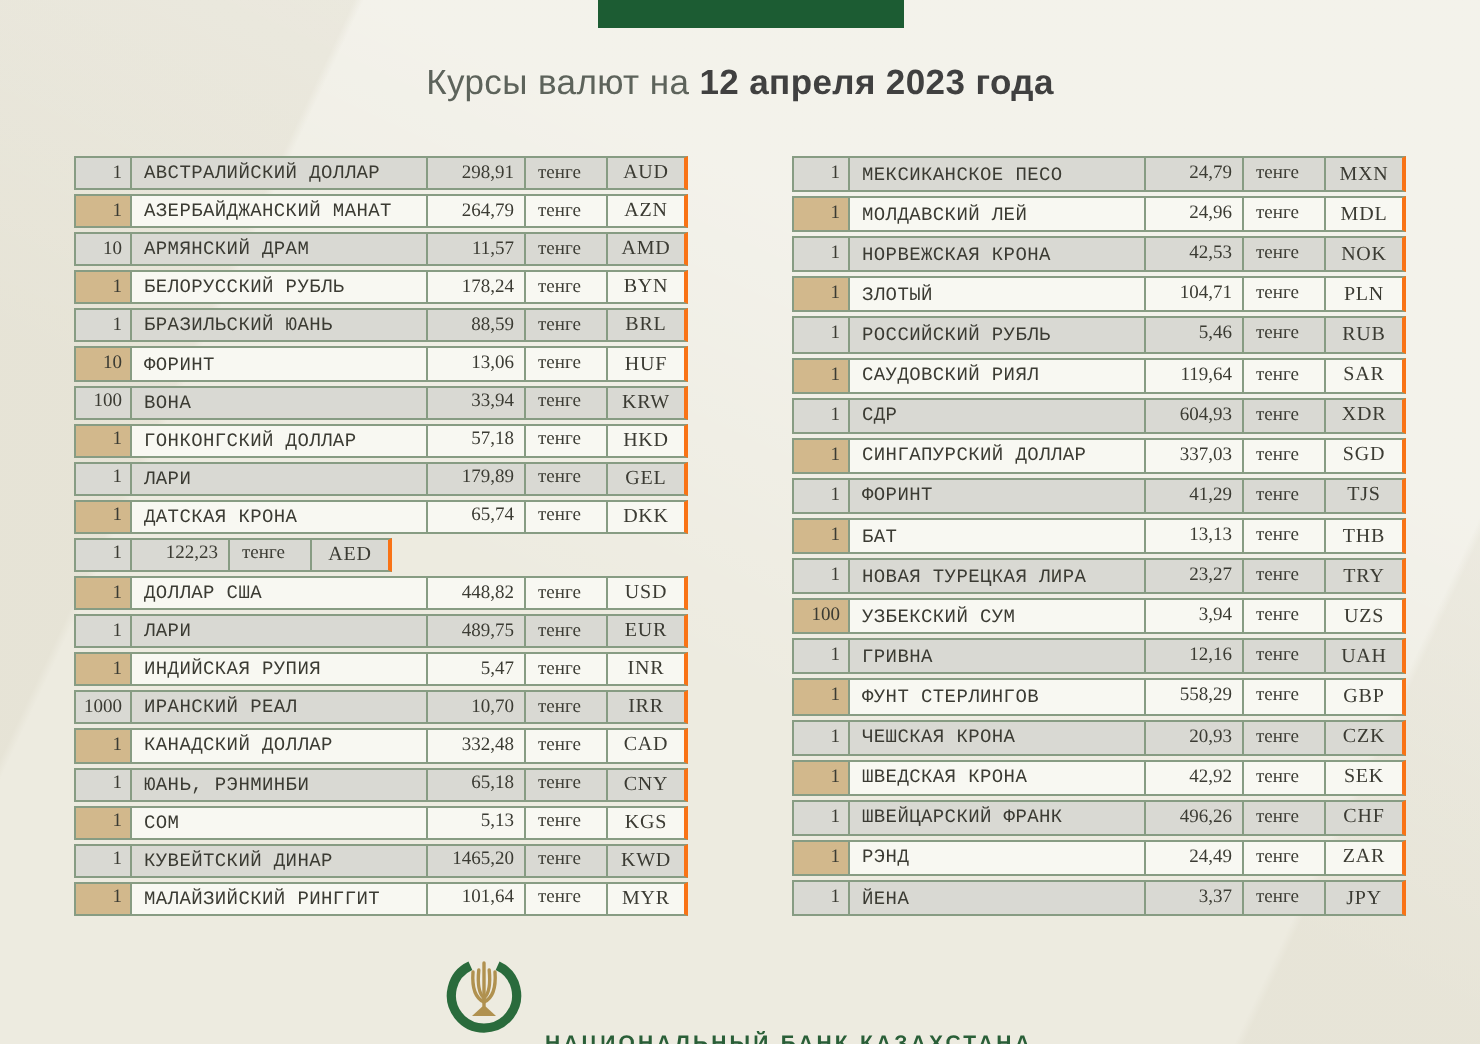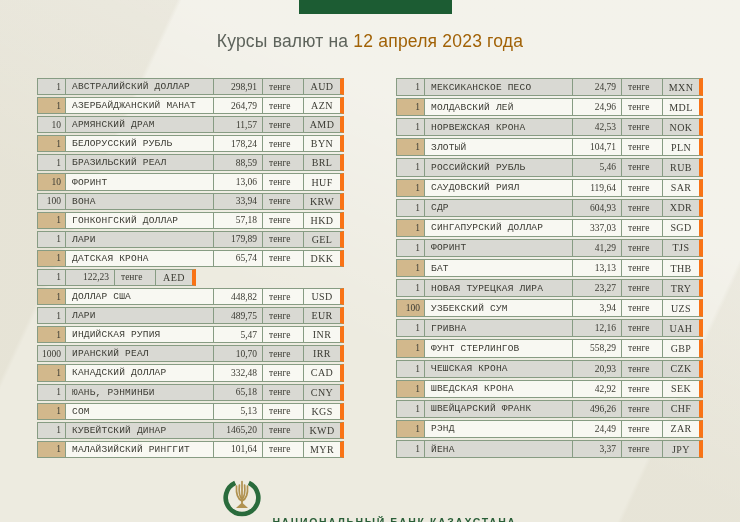--- a/index.html
+++ b/index.html
@@ -18,41 +18,41 @@
   }
   .top-bar{
     position:absolute;left:299px;top:0;width:153px;height:14px;
     background:#1c5c33;
   }
   .title{
     position:absolute;top:31px;left:0;width:100%;
     text-align:center;font-size:17.5px;letter-spacing:.2px;
     color:#5d635b;
   }
-  .title b{color:#a16207;font-weight:normal;}
+  .title b{color:#404040;font-weight:bold;}
 
   .fx-table{
     position:absolute;top:78px;height:380px;width:307px;
     display:flex;flex-direction:column;justify-content:space-between;
   }
   #table-left{left:37px;}
   #table-right{left:396px;}
 
   .row{
     flex:1;display:flex;margin-bottom:2px;min-height:0;
   }
   .row:last-child{margin-bottom:0;}
   .cell{
     border:1px solid #879c83;border-right:none;
     display:flex;align-items:center;min-width:0;
     font-family:"Liberation Serif","DejaVu Serif",serif;
     font-size:9.5px;color:#3b3b33;
     padding:0 4px;box-sizing:border-box;white-space:nowrap;
   }
-  .cell.code{border-right:4px solid #f97316;}
+  .cell.code{border-right:2px solid #f97316;}
   .row.odd  .cell{background:#d9d9d3;}
   .row.even .cell{background:#f8f8f2;}
   .row.even .cell.qty{background:#d2b88c;}
   .cell.qty {width:28px;justify-content:flex-end;}
   .cell.name{width:148px;padding-left:6px;letter-spacing:.2px;font-family:Liberation Mono, monospace;}
   .cell.rate{width:49px;justify-content:flex-end;padding-right:5px;}
   .cell.unit{width:41px;padding-left:6px;}
   .cell.code{width:41px;justify-content:center;font-size:10px;letter-spacing:.4px;}
 
   .footer{
@@ -97,21 +97,21 @@
   </div>
     <div class="row even">
     <div class="cell qty">1</div>
     <div class="cell name">БЕЛОРУССКИЙ РУБЛЬ</div>
     <div class="cell rate">178,24</div>
     <div class="cell unit">тенге</div>
     <div class="cell code">BYN</div>
   </div>
     <div class="row odd">
     <div class="cell qty">1</div>
-    <div class="cell name">БРАЗИЛЬСКИЙ РЕАЛ</div>
+    <div class="cell name">БРАЗИЛЬСКИЙ ЮАНЬ</div>
     <div class="cell rate">88,59</div>
     <div class="cell unit">тенге</div>
     <div class="cell code">BRL</div>
   </div>
     <div class="row even">
     <div class="cell qty">10</div>
     <div class="cell name">ФОРИНТ</div>
     <div class="cell rate">13,06</div>
     <div class="cell unit">тенге</div>
     <div class="cell code">HUF</div>

